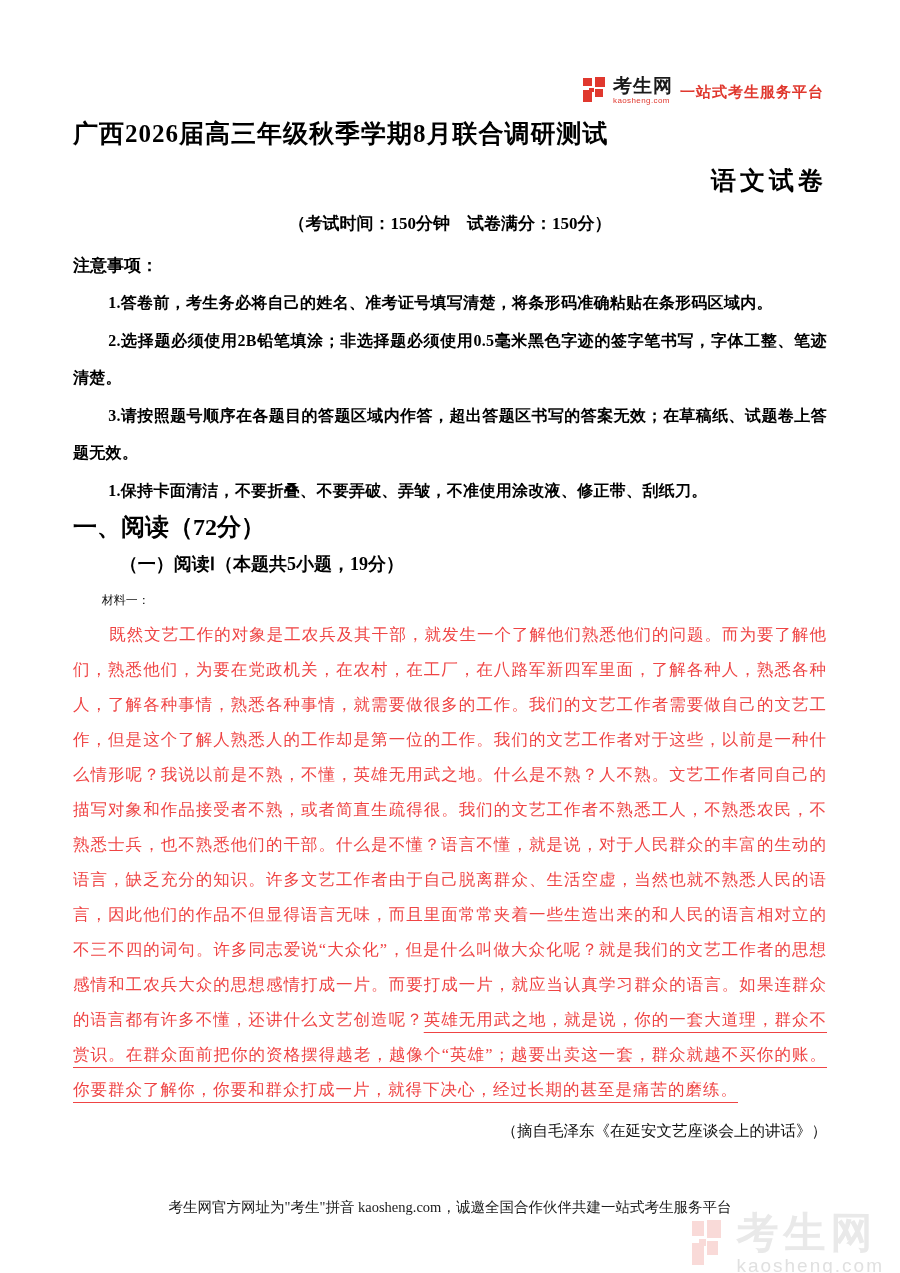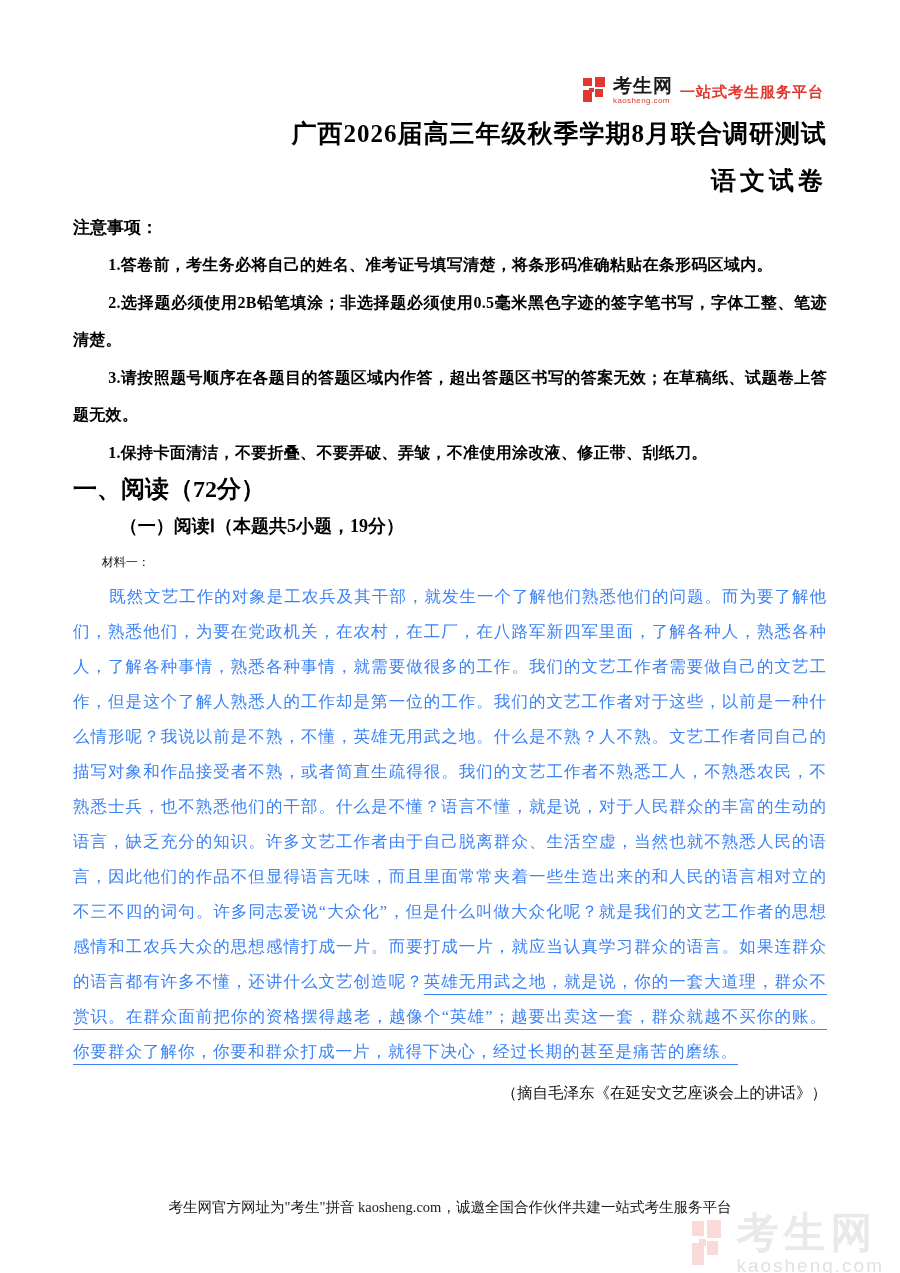--- a/index.html
+++ b/index.html
@@ -41,21 +41,21 @@
     font-size: 8px; color: #e0382e; letter-spacing: .4px; margin-top: 2px;
   }
   .brand-tagline {
     font-size: 15px; font-weight: 700; color: #e0382e;
     margin-left: 7px; letter-spacing: 1px; align-self: flex-end; padding-bottom: 3px;
   }
 
   
   main { padding: 106px 73px 0 73px; }
   .doc-title {
-    margin: 0; text-align: right;
+    margin: 0; text-align: left;
     font-size: 25px; font-weight: 700; letter-spacing: 1px; line-height: 1.3;
   }
   .doc-subtitle {
     margin: 14px 0 0 0; text-align: right;
     font-size: 25px; font-weight: 700; letter-spacing: 4px; line-height: 1.3;
   }
   .exam-info {
     margin: 15px 0 0 0; text-align: center;
     font-size: 17px; font-weight: 700;
   }
@@ -63,21 +63,21 @@
   .notice-item {
     margin: 0; font-size: 16px; font-weight: 700; line-height: 37.5px;
     text-indent: 2.2em; text-align: justify; letter-spacing: .3px;
   }
   .sec-heading { margin: 0; font-size: 24px; font-weight: 700; line-height: 37px; }
   .subsec-heading { margin: 0; font-size: 18px; font-weight: 700; line-height: 37px; text-indent: 2.6em; }
   .instruction { margin: 0; font-size: 15px; line-height: 30px; text-indent: 2.6em; color: #222; }
   .material-label { margin: 0; font-size: 12px; line-height: 34px; text-indent: 2.4em; color: #111; }
   .passage {
     margin: 0; font-size: 16.5px; line-height: 35px;
-    text-indent: 2.2em; text-align: justify; letter-spacing: 1px; color: #3b82f6;
+    text-indent: 2.2em; text-align: justify; letter-spacing: 1px; color: #ef4444;
   }
   .passage .underlined {
     text-decoration: underline;
     text-underline-offset: 7px;
     text-decoration-thickness: 1px;
     text-decoration-skip-ink: none;
   }
   .attribution { margin: 6px 0 0 0; font-size: 15.5px; line-height: 36px; text-align: right; color: #111; }
 
   
@@ -121,20 +121,21 @@
         <span class="brand-name">考生网</span>
         <span class="brand-domain">kaosheng.com</span>
       </span>
       <span class="brand-tagline">一站式考生服务平台</span>
     </div>
   </header>
 
   <main>
     <h1 class="doc-title">广西2026届高三年级秋季学期8月联合调研测试</h1>
     <h2 class="doc-subtitle">语文试卷</h2>
+    <p class="exam-info">（考试时间：150分钟　试卷满分：150分）</p>
 
     <p class="notice-head">注意事项：</p>
     <p class="notice-item">1.答卷前，考生务必将自己的姓名、准考证号填写清楚，将条形码准确粘贴在条形码区域内。</p>
     <p class="notice-item">2.选择题必须使用2B铅笔填涂；非选择题必须使用0.5毫米黑色字迹的签字笔书写，字体工整、笔迹清楚。</p>
     <p class="notice-item">3.请按照题号顺序在各题目的答题区域内作答，超出答题区书写的答案无效；在草稿纸、试题卷上答题无效。</p>
     <p class="notice-item">1.保持卡面清洁，不要折叠、不要弄破、弄皱，不准使用涂改液、修正带、刮纸刀。</p>
 
     <p class="sec-heading">一、阅读（72分）</p>
     <p class="subsec-heading">（一）阅读Ⅰ（本题共5小题，19分）</p>
     <p class="material-label">材料一：</p>

